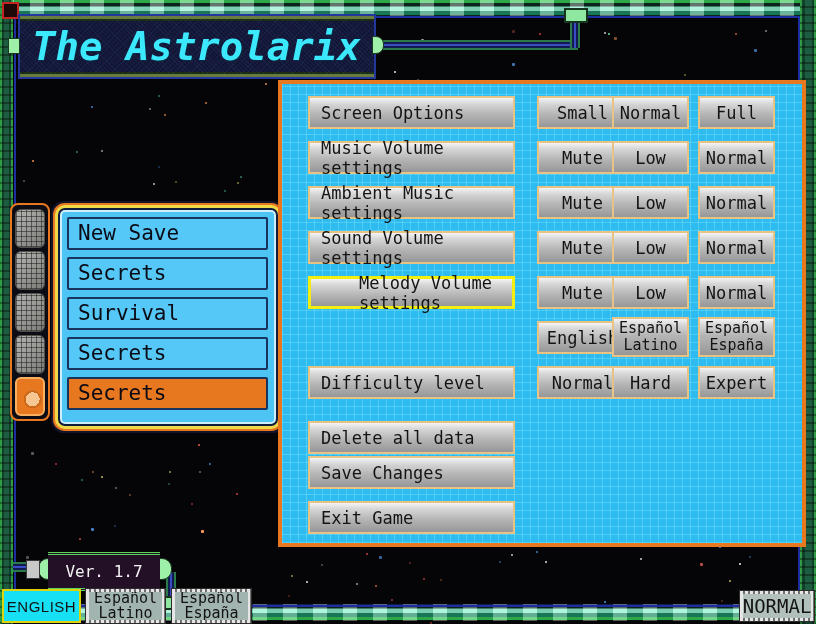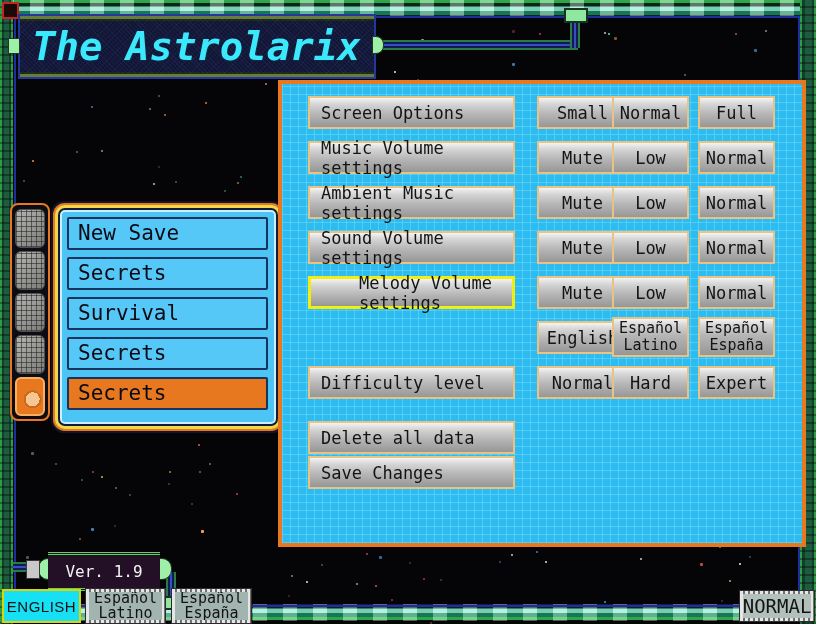--- a/index.html
+++ b/index.html
@@ -505,27 +505,30 @@
     <div class="gbtn choice c1">Normal</div>
     <div class="gbtn choice c2">Hard</div>
     <div class="gbtn choice c3">Expert</div>
   </div>
   <div class="opt-row" style="top:337px">
     <div class="gbtn label">Delete all data</div>
   </div>
   <div class="opt-row" style="top:372px">
     <div class="gbtn label">Save Changes</div>
   </div>
+  <div class="opt-row" style="top:417px">
+    <div class="gbtn label">Exit Game</div>
+  </div>
 </div>
 
 <div class="abs conn ver-conn-l"></div>
 <div class="abs conn ver-conn-r"></div>
 <div class="abs ver-plug"></div>
 <div class="abs ver-badge">
-  <span>Ver. 1.9</span>
+  <span>Ver. 1.7</span>
 </div>
 
 <div class="abs bbtn btn-english">ENGLISH</div>
 <div class="abs bbtn gray-bevel btn-esp1">Español
 Latino</div>
 <div class="abs bbtn gray-bevel btn-esp2">Español
 España</div>
 <div class="abs bbtn gray-bevel btn-normal">NORMAL</div>
 
 </body></html>

